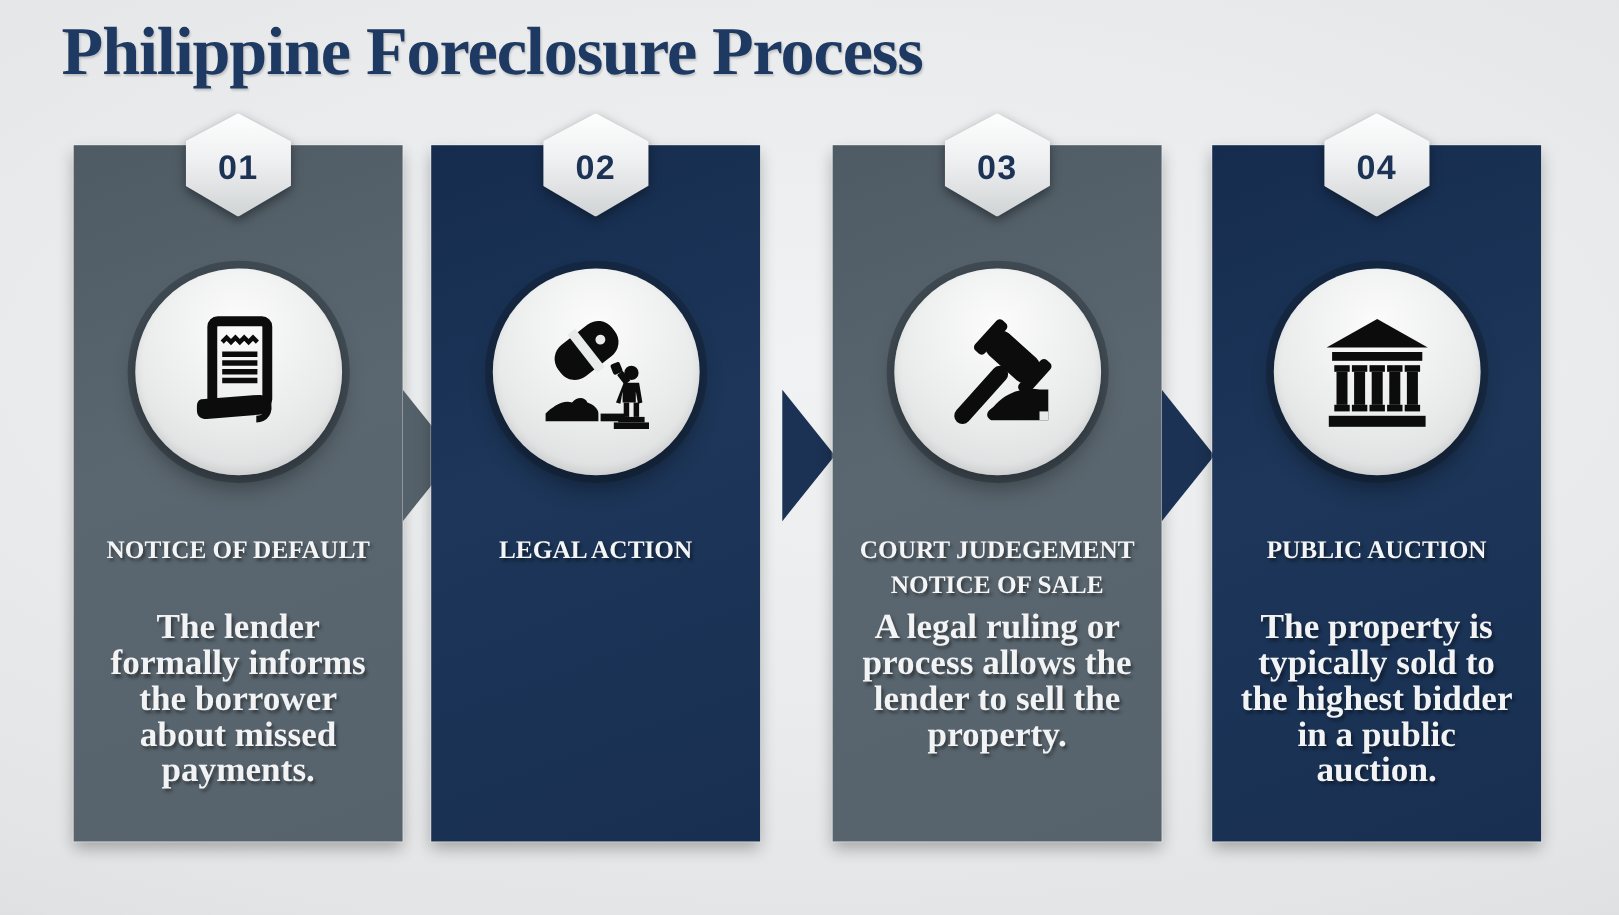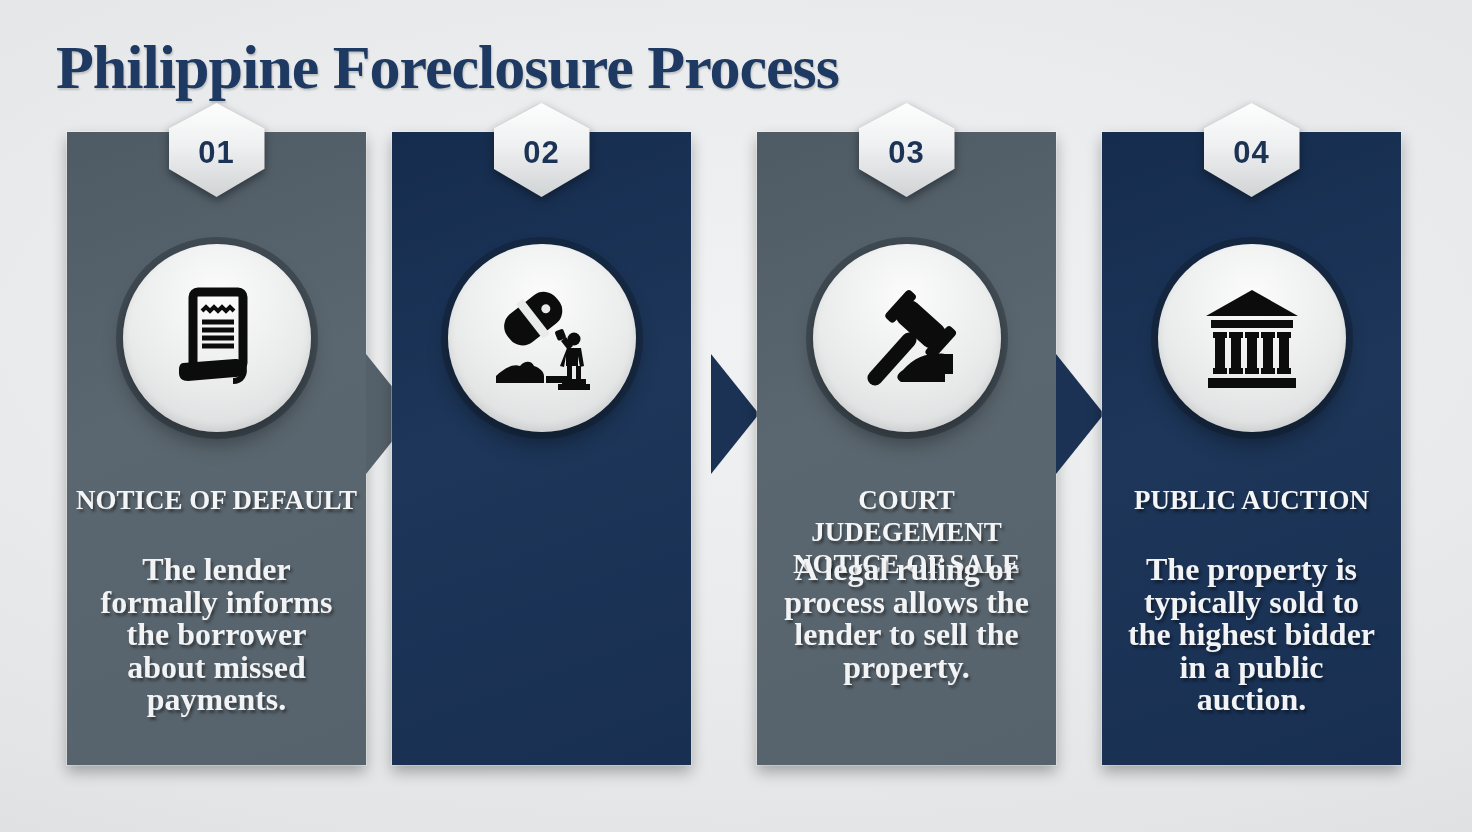--- a/index.html
+++ b/index.html
@@ -12,21 +12,21 @@
     background:
       radial-gradient(ellipse 120% 95% at 50% 40%,
         #f1f2f3 0%, #eaebec 40%, #e3e4e5 68%, #d4d5d7 100%);
     font-family: "Liberation Serif", serif;
     overflow: hidden;
   }
 
   .page-title {
     position: absolute;
     left: 56px;
-    top: 32px;
+    top: 12px;
     margin: 0;
     font-size: 62px;
     font-weight: 700;
     letter-spacing: -1px;
     color: #1e3a63;
     text-shadow: 1px 2px 2px rgba(0,0,0,0.18);
     white-space: nowrap;
   }
 
   .card {
@@ -93,21 +93,21 @@
   .icon-circle svg { width: 120px; height: 120px; }
 
   .card-heading {
     position: absolute;
     top: 352px;
     left: 6px;
     right: 6px;
     margin: 0;
     min-height: 64px;
     text-align: center;
-    font-size: 27px;
+    font-size: 23px;
     line-height: 32px;
     font-weight: 700;
     color: #f4f5f6;
     white-space: pre-line;
     text-shadow: 2px 3px 3px rgba(0,0,0,0.45);
   }
 
   .card-body {
     position: absolute;
     top: 421px;
@@ -188,20 +188,21 @@
         <circle cx="92" cy="61" r="6.5" fill="#0c0c0c"></circle>
         <path d="M85 70 L99 70 L102 88 L98 89 L96 78 L96 88 L84 88 L84 78 L82 89 L78 88 Z" fill="#0c0c0c"></path>
         <path d="M86 72 L79 63 L84 59 L91 68 Z" fill="#0c0c0c"></path>
         <rect x="74" y="52" width="9" height="10" rx="2" transform="rotate(-22 78 57)" fill="#0c0c0c"></rect>
         <rect x="85" y="88" width="5" height="13" fill="#0c0c0c"></rect>
         <rect x="94" y="88" width="5" height="13" fill="#0c0c0c"></rect>
         <rect x="80" y="101" width="24" height="5" fill="#0c0c0c"></rect>
         <rect x="76" y="106" width="32" height="6" fill="#0c0c0c"></rect>
       </svg>
     </div>
+    <h2 class="card-heading">LEGAL ACTION</h2>
   </section>
 
   <div class="flow-arrow arrow-2"></div>
 
   <section class="card slate card-3">
     <div class="badge">
       <div class="badge-shape">
         <span class="badge-number">03</span>
       </div>
     </div>

